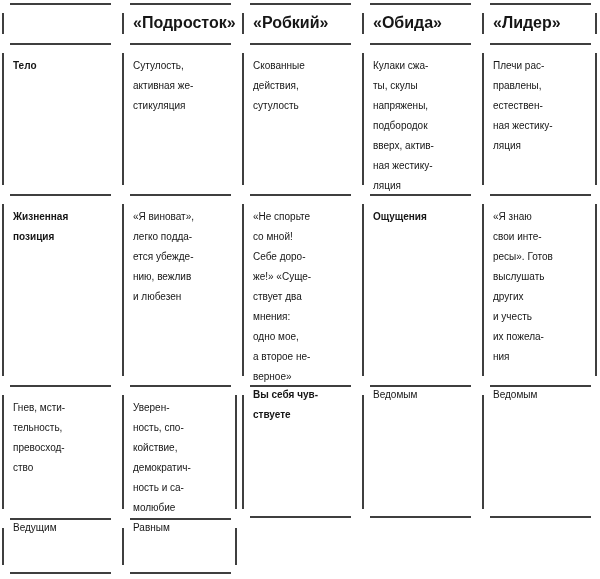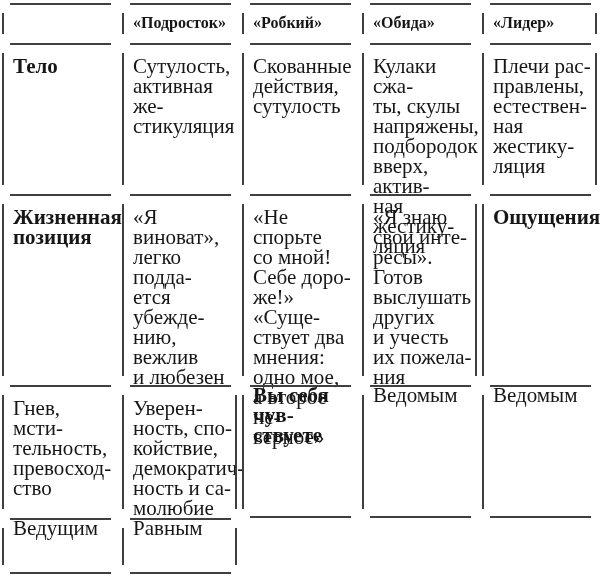--- a/index.html
+++ b/index.html
@@ -6,21 +6,21 @@
     --rule:#3f3f3f;
     --txt:#161616;
     --bg:#ffffff;
   }
   html,body{margin:0;padding:0;background:var(--bg);}
   .page{
     position:relative;
     width:592px;height:579px;
     background:var(--bg);
     box-sizing:border-box;
-    font-family:Liberation Serif, serif;
+    font-family:Liberation Sans, sans-serif;
     color:var(--txt);
   }
   .grid{
     position:absolute;top:3px;left:0;
     display:grid;
     grid-template-columns:repeat(5,120px);
     grid-template-rows:40px 151px 191px 133px 56px;
   }
   .cell{
     position:relative;
@@ -42,21 +42,21 @@
     position:absolute;bottom:0;left:10px;right:9px;height:2px;
     background:var(--rule);
   }
   .vline-right{
     position:absolute;right:3px;top:10px;bottom:9px;width:2px;
     background:var(--rule);
   }
   .txt{
     position:relative;
     white-space:pre-line;
-    font-size:21px;
+    font-size:10px;
     line-height:20px;
     padding:13px 8px 0 13px;
   }
   .cell.header{display:flex;align-items:center;}
   .cell.header .txt{
     padding-top:0;
     font-weight:bold;
     font-size:16px;
   }
   .cell.label .txt{font-weight:bold;}
@@ -129,34 +129,34 @@
       <div class="txt">«Не спорьте
 со мной!
 Себе доро-
 же!» «Суще-
 ствует два
 мнения:
 одно мое,
 а второе не-
 верное»</div>
     </div>
+    <div class="cell label">
+      <div class="txt">Ощущения</div>
+    </div>
+
     <div class="cell">
       <div class="txt">«Я знаю
 свои инте-
 ресы». Готов
 выслушать
 других
 и учесть
 их пожела-
 ния</div>
       <span class="vline-right"></span>
-    </div>
-
-    <div class="cell label">
-      <div class="txt">Ощущения</div>
     </div>
     <div class="cell">
       <div class="txt">Гнев, мсти-
 тельность,
 превосход-
 ство</div>
     </div>
     <div class="cell">
       <div class="txt">Уверен-
 ность, спо-

